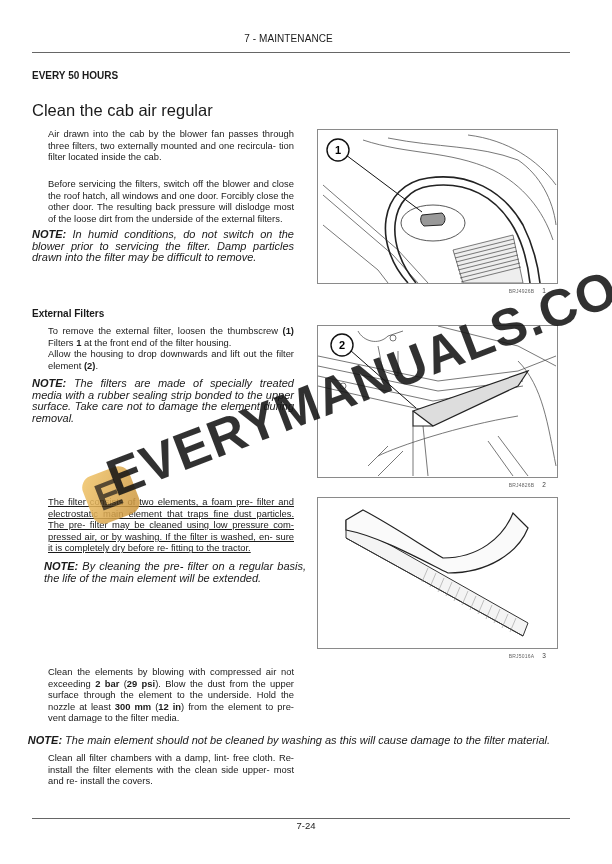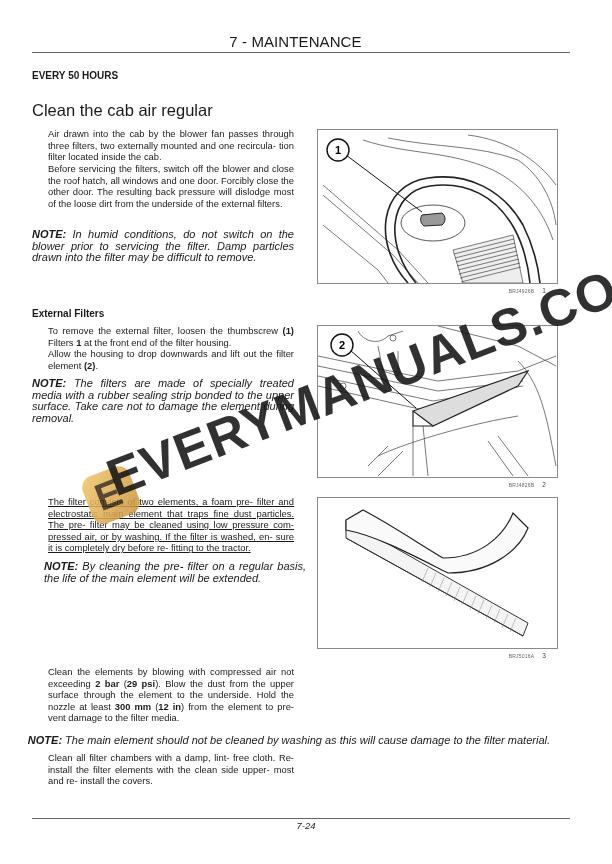--- a/index.html
+++ b/index.html
@@ -1,50 +1,50 @@
 <!DOCTYPE html>
 <html><head>
 <meta charset="utf-8">
 <style>
   html, body { margin: 0; padding: 0; background: #ffffff; }
   body { width: 612px; height: 864px; position: relative; overflow: hidden;
          font-family: "Liberation Sans", sans-serif; color: #1a1a1a; }
   .abs { position: absolute; }
-  .header { left: 11px; width: 569px; top: 33px; text-align: center; font-size: 15px; letter-spacing: 0.1px; }
+  .header { left: 4px; width: 569px; top: 33px; text-align: center; font-size: 10px; letter-spacing: 0.1px; }
   .rule { left: 32px; width: 538px; height: 0; border-top: 1.5px solid #666; }
   .section { left: 32px; top: 70px; font-size: 10px; font-weight: bold; }
   .title { left: 32px; top: 101px; font-size: 16.5px; font-weight: normal; }
   .subtitle { left: 32px; top: 308px; font-size: 10px; font-weight: bold; }
   .para { font-size: 9.4px; line-height: 11.6px; text-align: justify; }
   .para b { font-weight: bold; }
   .note { font-size: 11px; line-height: 11.6px; font-style: italic; text-align: justify; }
   .note .lbl { font-weight: bold; font-style: italic; }
   .fig { border: 1px solid #8a8a8a; background: #fff; overflow: hidden; }
   .cap { font-size: 5px; color: #666; text-align: right; width: 200px; letter-spacing: 0.2px; }
   .capnum { font-size: 6.5px; color: #444; }
-  .footer { left: 0; width: 612px; top: 820px; text-align: center; font-size: 9.5px; font-style: italic; }
+  .footer { left: 0; width: 612px; top: 820px; text-align: center; font-size: 9.5px; }
   .wm { left: 120px; top: 448px; transform-origin: left bottom; transform: rotate(-21deg);
         font-size: 52px; font-weight: bold; color: rgba(20,20,20,0.88); letter-spacing: 1px;
         font-family: "Liberation Sans", sans-serif; white-space: nowrap; }
   .wm-logo { left: 86px; top: 470px; width: 50px; height: 50px; border-radius: 12px;
              background: linear-gradient(135deg, #f2c568, #c9923a); transform: rotate(-21deg);
              opacity: 0.85; }
   .wm-logo span { position: absolute; left: 10px; top: 3px; font-size: 38px; font-weight: bold; color: #3a2a10; }
 </style>
 </head>
 <body>
 
 <div class="abs header">7 - MAINTENANCE</div>
 <div class="abs rule" style="top:52px"></div>
 
 <div class="abs section">EVERY 50 HOURS</div>
 <div class="abs title">Clean the cab air regular</div>
 
 <div class="abs para" style="left:48px; top:128px; width:246px;">Air drawn into the cab by the blower fan passes through three filters, two externally mounted and one recircula- tion filter located inside the cab.</div>
-<div class="abs para" style="left:48px; top:163px; width:246px;">Before servicing the filters, switch off the blower and close the roof hatch, all windows and one door. Forcibly close the other door. The resulting back pressure will dislodge most of the loose dirt from the underside of the external filters.</div>
+<div class="abs para" style="left:48px; top:178px; width:246px;">Before servicing the filters, switch off the blower and close the roof hatch, all windows and one door. Forcibly close the other door. The resulting back pressure will dislodge most of the loose dirt from the underside of the external filters.</div>
 <div class="abs note" style="left:32px; top:229px; width:262px;"><span class="lbl">NOTE:</span><span> In humid conditions, do not switch on the blower prior to servicing the filter. Damp particles drawn into the filter may be difficult to remove.</span></div>
 
 <div class="abs fig" style="left:317px; top:129px; width:239px; height:153px;">
   <svg width="239" height="153" viewBox="0 0 239 153">
     <g fill="none" stroke="#555" stroke-width="0.8">
       <path d="M45 10 C90 25 130 20 175 40 C205 55 225 80 235 110"></path>
       <path d="M70 8 C120 18 160 15 200 30 C222 45 235 70 238 95"></path>
       <path d="M150 5 C190 10 220 30 238 55"></path>
       <path d="M5 55 L80 120 L110 153"></path>
       <path d="M5 65 L75 125 L100 153"></path>

